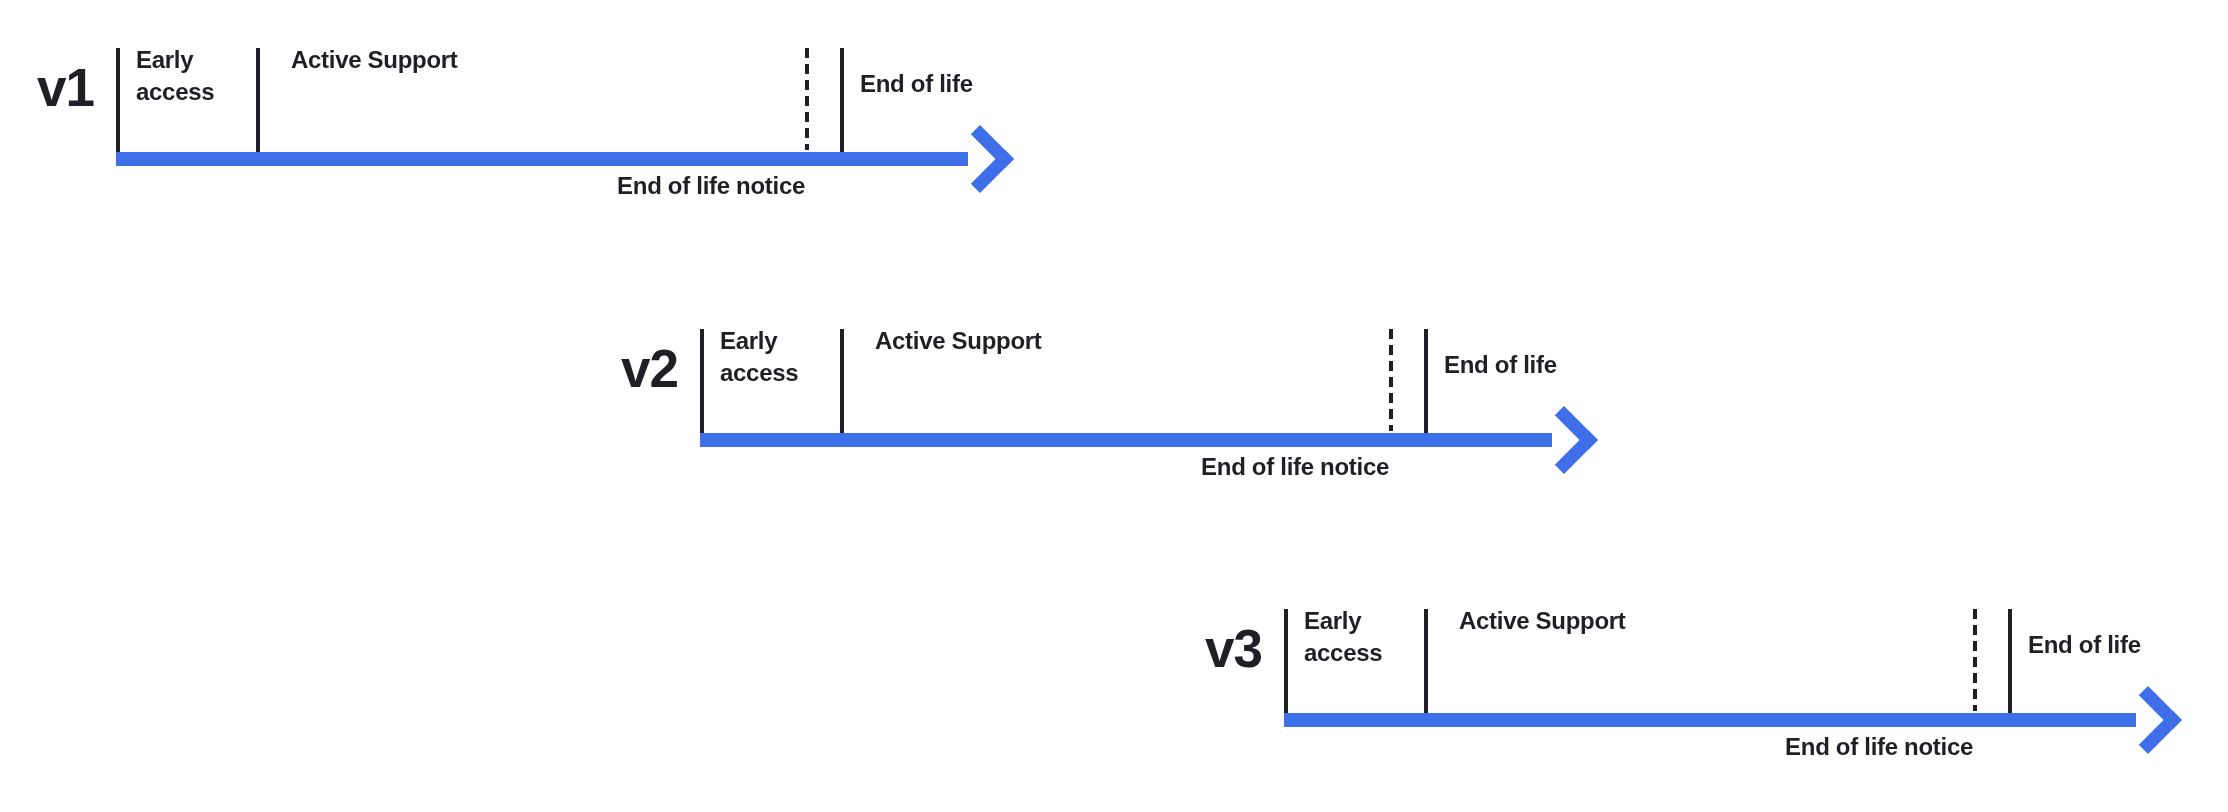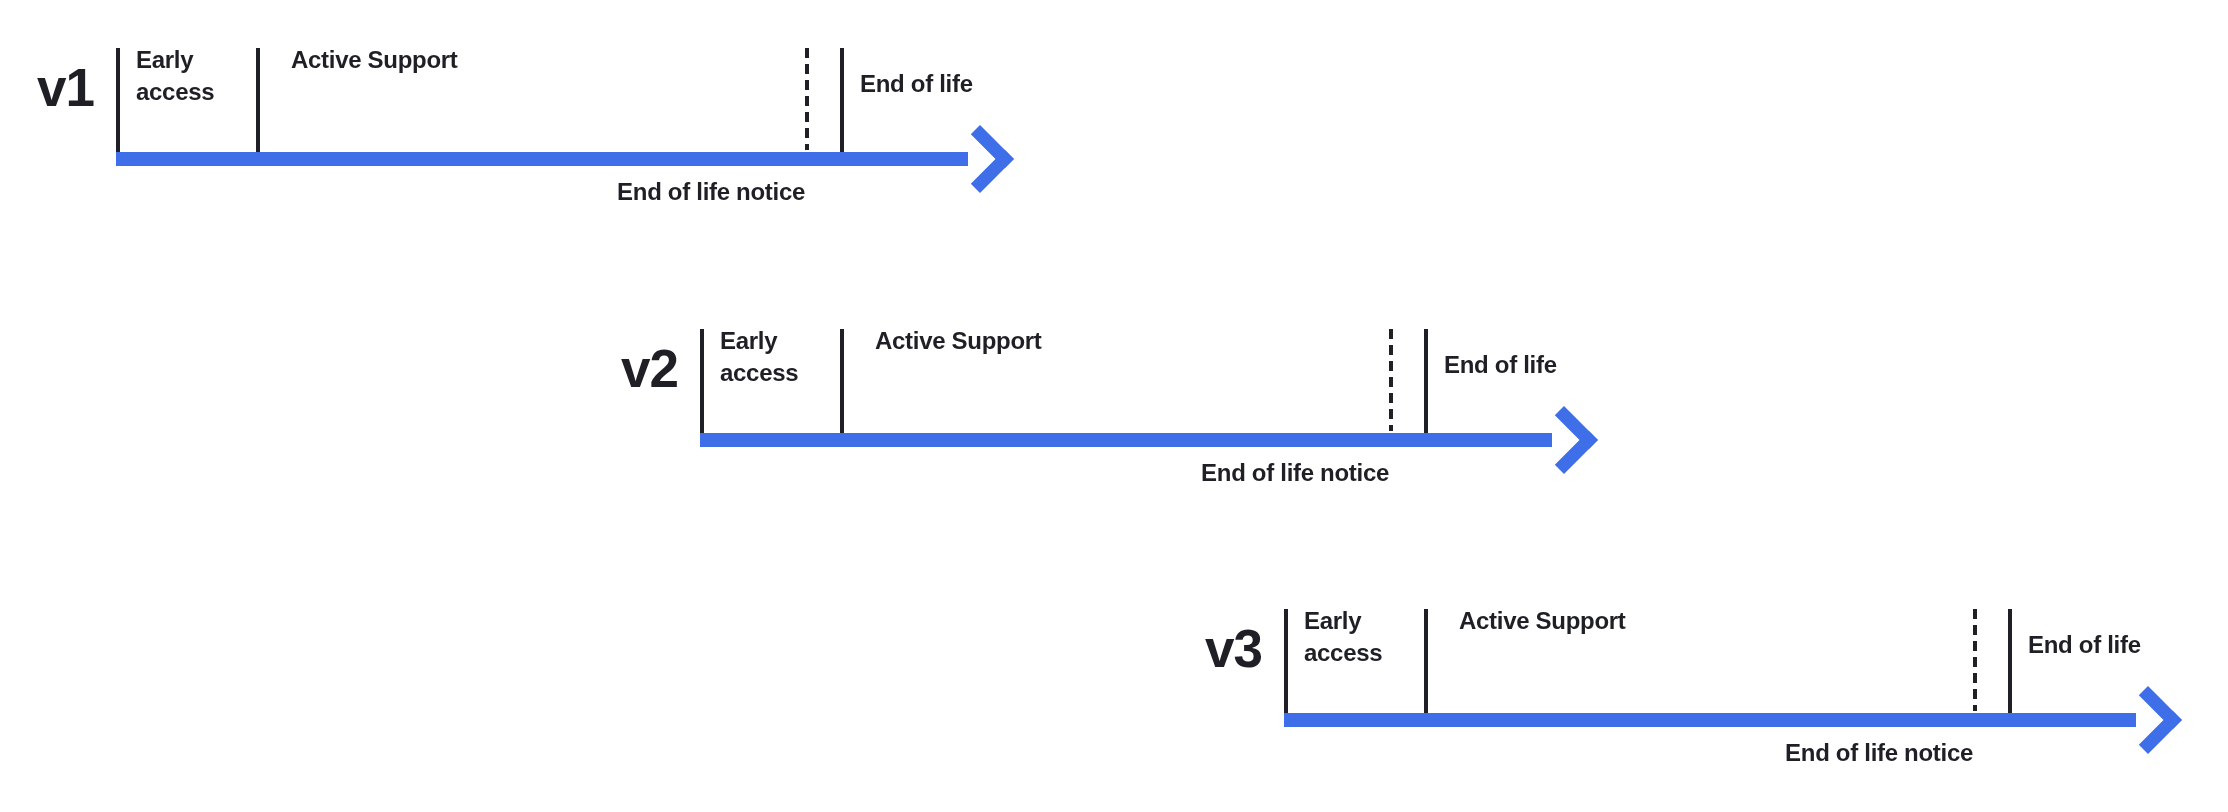--- a/index.html
+++ b/index.html
@@ -89,21 +89,21 @@
     font-size: 24px;
     line-height: 32px;
     font-weight: 700;
     color: var(--ink);
     white-space: nowrap;
     letter-spacing: -0.3px;
   }
   .lbl-early  { left: 136px; top: 24px; width: 120px; white-space: normal; }
   .lbl-active { left: 291px; top: 24px; }
   .lbl-eol    { left: 860px; top: 24px; margin-top: 24px; }
-  .lbl-notice { right: 240px; top: 156px; }
+  .lbl-notice { right: 240px; top: 150px; }
 </style>
 </head>
 <body>
 
 <div id="canvas">
 
   <div class="timeline t1">
     <div class="vlabel">v1</div>
     <div class="tick tick-start"></div>
     <div class="tick tick-early-end"></div>

